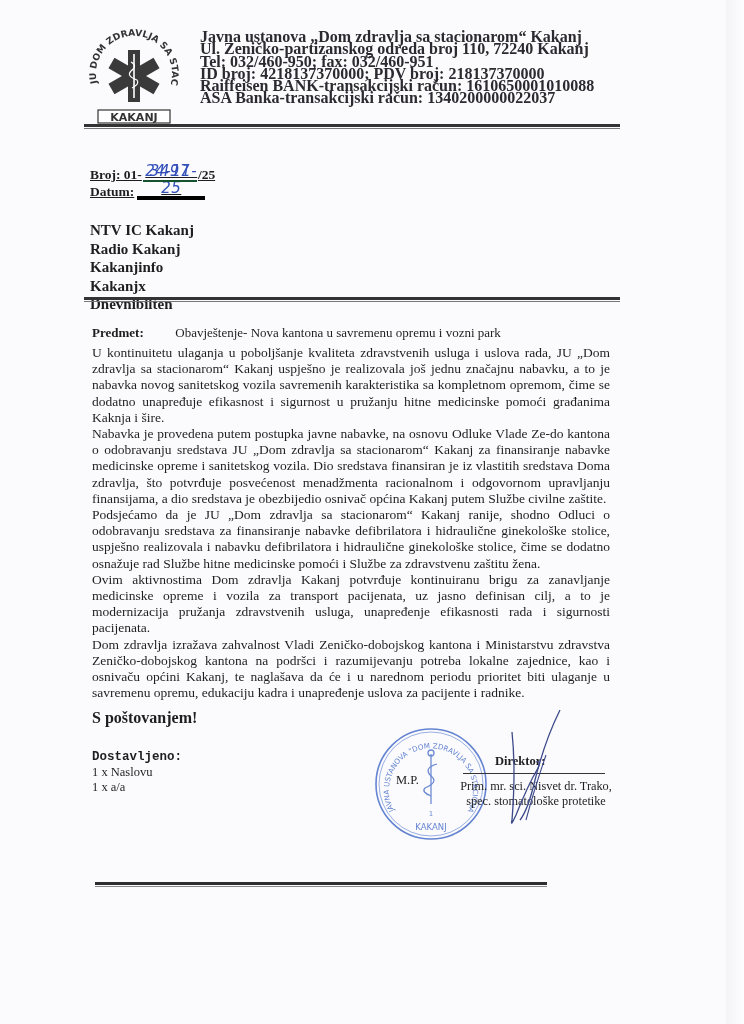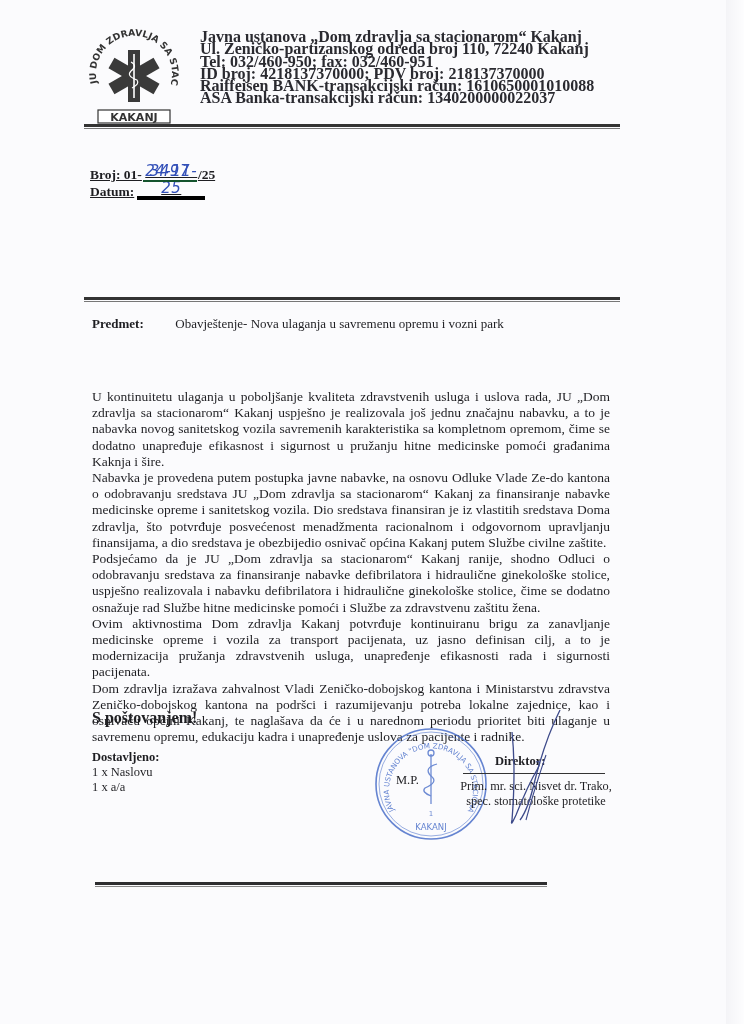--- a/index.html
+++ b/index.html
@@ -29,32 +29,32 @@
   .broj-fill { display: inline-block; width: 54px; border-bottom: 2px solid #14532d; text-align: center; margin: 0 1px; position: relative; top: -2px; }
   .datum-fill { display: inline-block; width: 68px; border-bottom: 4px solid #000000; text-align: center; margin-left: 3px; }
 
   
   .recipients { position: absolute; left: 90px; top: 221px; font-size: 15px; font-weight: bold; line-height: 18.6px; }
   .recip-rule { position: absolute; left: 84px; top: 297px; width: 536px; height: 3px; background: #333; }
   .recip-rule2 { position: absolute; left: 84px; top: 301px; width: 536px; height: 1px; background: #777; }
 
   
   .subject { position: absolute; left: 92px; top: 316px; font-size: 13px; }
-  .subject-label { font-weight: bold; display: inline-block; width: 80px; }
+  .subject-label { font-weight: bold; display: inline-block; width: 80px; margin-top: 9px; }
 
   
   .body-text { position: absolute; left: 92px; top: 345px; width: 518px; font-size: 13.5px;
-    line-height: 16.2px; text-align: justify; margin-top: 44px; }
+    line-height: 16.2px; text-align: justify; }
   .body-text p { margin: 0; }
 
   .regards { position: absolute; left: 92px; top: 709px; font-size: 16px; font-weight: bold; }
 
   
   .delivered { position: absolute; left: 92px; top: 750px; font-size: 12.5px; line-height: 15px; }
-  .delivered .lbl { font-weight: bold; }
+  .delivered .lbl { font-weight: bold; font-family: Liberation Mono, monospace; }
 
   
   .stamp { position: absolute; left: 373px; top: 726px; width: 116px; height: 116px; }
   .mp { position: absolute; left: 396px; top: 773px; font-size: 12.5px; font-weight: normal; }
 
   
   .director-label { position: absolute; left: 495px; top: 754px; font-size: 12.5px; font-weight: bold; }
   .sig-line { position: absolute; left: 463px; top: 773px; width: 142px; height: 1px; background: #333; }
   .director-name { position: absolute; left: 440px; top: 779px; width: 192px; text-align: center;
     font-size: 12.3px; line-height: 15px; }
@@ -104,26 +104,33 @@
       <span>Broj: 01-</span>
       <span class="broj-fill hand">3497</span>
       <span>/25</span>
     </div>
     <div class="ref-line">
       <span>Datum:</span>
       <span class="datum-fill hand">24-11-25</span>
     </div>
   </div>
 
+  <div class="recipients">
+    <div>NTV IC Kakanj</div>
+    <div>Radio Kakanj</div>
+    <div>Kakanjinfo</div>
+    <div>Kakanjx</div>
+    <div>Dnevnibilten</div>
+  </div>
   <div class="recip-rule"></div>
   <div class="recip-rule2"></div>
 
   <div class="subject">
     <span class="subject-label">Predmet:</span>
-    <span>Obavještenje- Nova ulaganja u savremenu opremu i vozni park</span>
+    <span>Obavještenje- Nova kantona u savremenu opremu i vozni park</span>
   </div>
 
   <div class="body-text">
     <p>U kontinuitetu ulaganja u poboljšanje kvaliteta zdravstvenih usluga i uslova rada, JU „Dom zdravlja sa stacionarom“ Kakanj uspješno je realizovala još jednu značajnu nabavku, a to je nabavka novog sanitetskog vozila savremenih karakteristika sa kompletnom opremom, čime se dodatno unapređuje efikasnost i sigurnost u pružanju hitne medicinske pomoći građanima Kaknja i šire.</p>
     <p>Nabavka je provedena putem postupka javne nabavke, na osnovu Odluke Vlade Ze-do kantona o odobravanju sredstava JU „Dom zdravlja sa stacionarom“ Kakanj za finansiranje nabavke medicinske opreme i sanitetskog vozila. Dio sredstava finansiran je iz vlastitih sredstava Doma zdravlja, što potvrđuje posvećenost menadžmenta racionalnom i odgovornom upravljanju finansijama, a dio sredstava je obezbijedio osnivač općina Kakanj putem Službe civilne zaštite.</p>
     <p>Podsjećamo da je JU „Dom zdravlja sa stacionarom“ Kakanj ranije, shodno Odluci o odobravanju sredstava za finansiranje nabavke defibrilatora i hidraulične ginekološke stolice, uspješno realizovala i nabavku defibrilatora i hidraulične ginekološke stolice, čime se dodatno osnažuje rad Službe hitne medicinske pomoći i Službe za zdravstvenu zaštitu žena.</p>
     <p>Ovim aktivnostima Dom zdravlja Kakanj potvrđuje kontinuiranu brigu za zanavljanje medicinske opreme i vozila za transport pacijenata, uz jasno definisan cilj, a to je modernizacija pružanja zdravstvenih usluga, unapređenje efikasnosti rada i sigurnosti pacijenata.</p>
     <p>Dom zdravlja izražava zahvalnost Vladi Zeničko-dobojskog kantona i Ministarstvu zdravstva Zeničko-dobojskog kantona na podršci i razumijevanju potreba lokalne zajednice, kao i osnivaču općini Kakanj, te naglašava da će i u narednom periodu prioritet biti ulaganje u savremenu opremu, edukaciju kadra i unapređenje uslova za pacijente i radnike.</p>
   </div>
   <div class="regards">S poštovanjem!</div>

